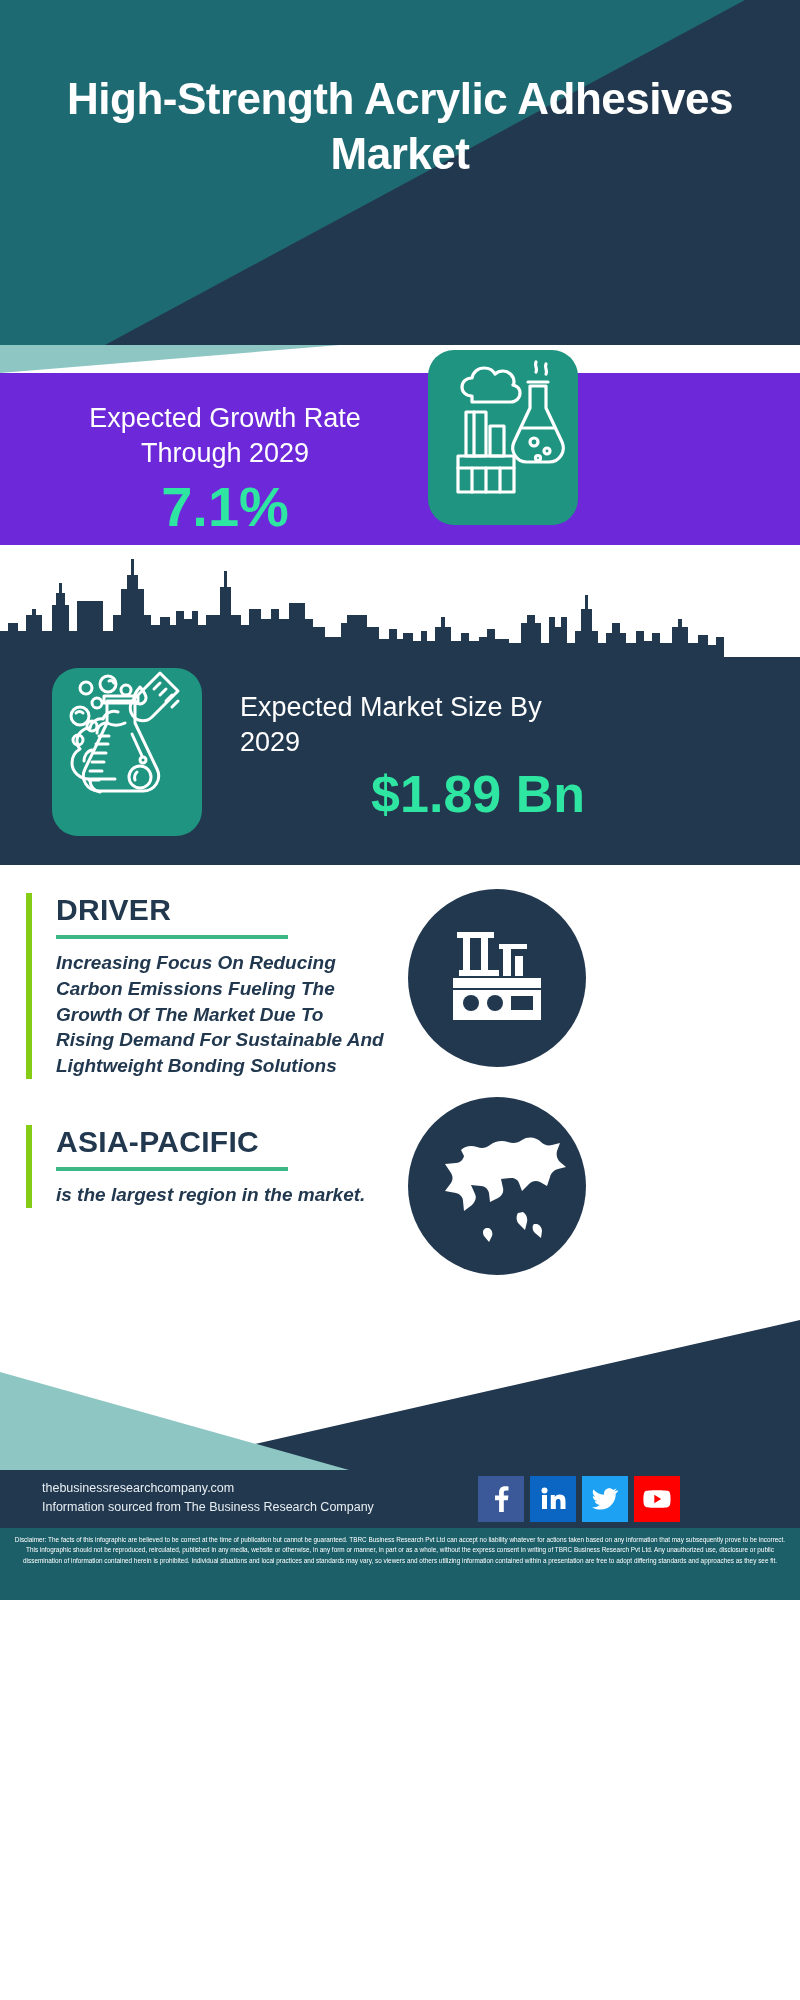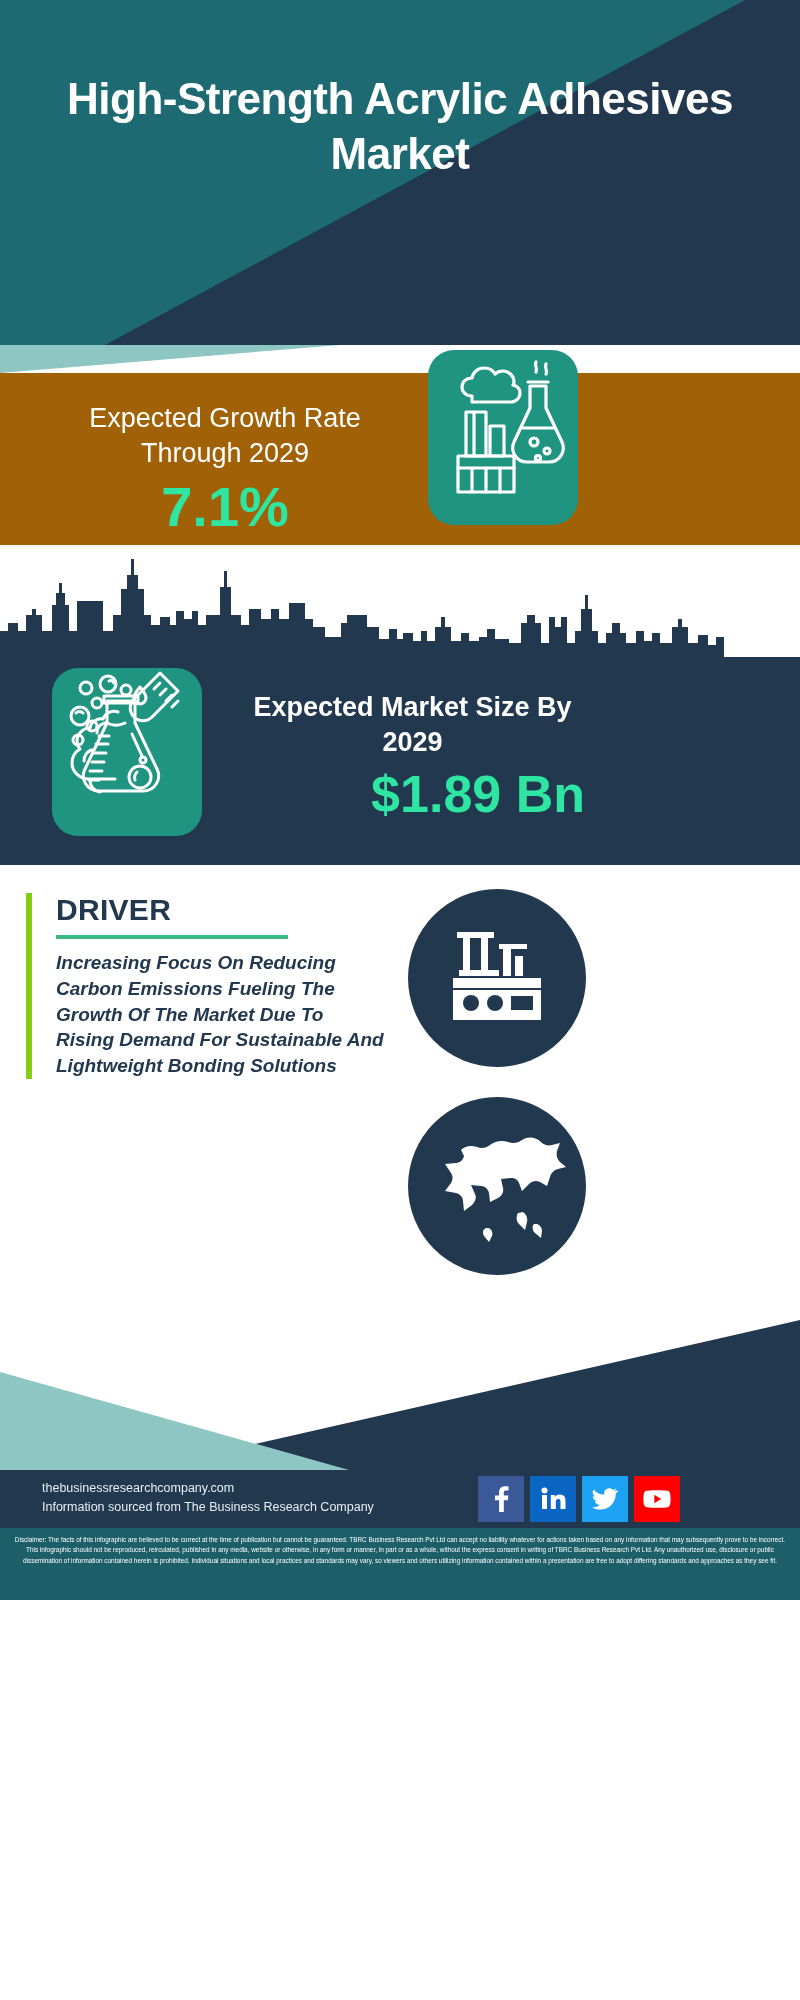--- a/index.html
+++ b/index.html
@@ -34,21 +34,21 @@
   .teal-wedge {
     position:absolute; left:0; top:345px; width:800px; height:28px;
     background:#8dc6c3;
     clip-path: polygon(0 0, 340px 0, 0 100%);
   }
   .white-gap { position:absolute; left:0; top:345px; width:800px; height:28px; background:#fff; z-index:-1;}
 
   
   .growth-band {
     position:absolute; left:0; top:373px; width:800px; height:172px;
-    background:#a16207;
+    background:#6d28d9;
   }
   .growth-text {
     position:absolute; left:40px; top:28px; width:370px;
     text-align:center; color:#ffffff; font-size:27px; line-height:1.28;
   }
   .growth-value {
     position:absolute; left:40px; top:106px; width:370px;
     text-align:center; color:#2ee6a2; font-size:56px; font-weight:bold;
     line-height:1;
   }
@@ -62,21 +62,21 @@
     position:absolute; left:0; top:545px; width:800px; height:320px;
     background:#ffffff;
   }
   .skyline-svg { position:absolute; left:0; top:8px; width:800px; height:110px; display:block;}
   .skyline-fill {
     position:absolute; left:0; top:112px; width:800px; height:208px; background:#22384f;
   }
   .icon-market { position:absolute; left:52px; top:668px; width:150px; height:168px; z-index:5;}
   .market-text {
     position:absolute; left:240px; top:690px; width:345px;
-    text-align:center; color:#ffffff; font-size:27px; line-height:1.28; z-index:5;font-weight:bold;
+    color:#ffffff; font-size:27px; line-height:1.28; z-index:5;
   }
   .market-value {
     position:absolute; left:240px; top:768px; width:345px;
     text-align:right; color:#2ee6a2; font-size:52px; font-weight:bold;
     line-height:1; z-index:5;
   }
 
   
   .content { position:absolute; left:0; top:865px; width:800px; height:455px; background:#fff; }
   .block { position:absolute; border-left:6px solid #84cc16; padding-left:24px; }
@@ -226,20 +226,25 @@
   <div class="market-value">$1.89 Bn</div>
 
   <div class="content">
 
     <div class="block block-driver">
       <div class="block-head">DRIVER</div>
       <div class="block-rule"></div>
       <div class="block-body">Increasing Focus On Reducing Carbon Emissions Fueling The Growth Of The Market Due To Rising Demand For Sustainable And Lightweight Bonding Solutions</div>
     </div>
 
+    <div class="block block-region">
+      <div class="block-head">ASIA-PACIFIC</div>
+      <div class="block-rule"></div>
+      <div class="block-body">is the largest region in the market.</div>
+    </div>
 
     <div class="circle-icon circle-factory">
       <svg viewBox="0 0 120 120" width="120" height="120" aria-hidden="true">
         <g fill="#ffffff">
           <rect x="26" y="18" width="7" height="34"></rect>
           <rect x="44" y="18" width="7" height="34"></rect>
           <rect x="20" y="14" width="19" height="6"></rect>
           <rect x="38" y="14" width="19" height="6"></rect>
           <rect x="22" y="52" width="40" height="6"></rect>
           <rect x="66" y="30" width="8" height="28"></rect>

